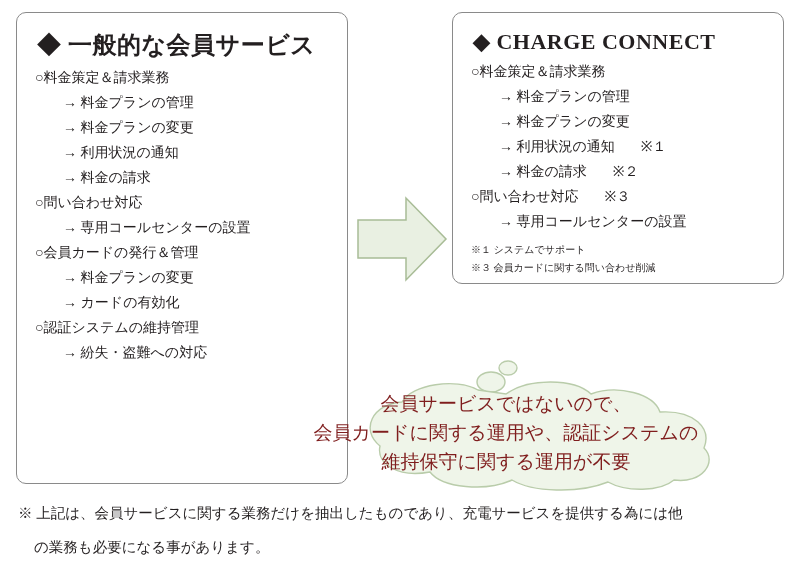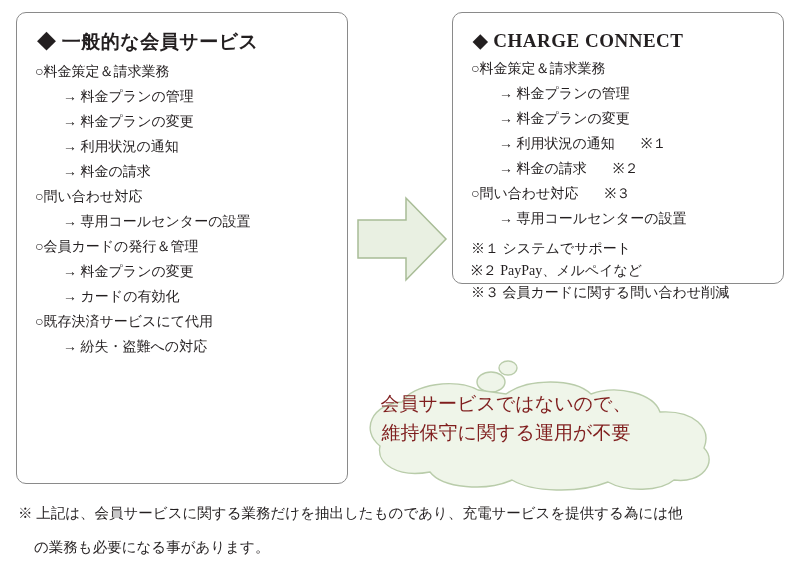--- a/index.html
+++ b/index.html
@@ -34,41 +34,41 @@
 
   #panel-right {
     left: 452px;
     top: 12px;
     width: 332px;
     height: 272px;
     padding: 14px 14px 0 18px;
   }
 
   .panel-title {
-    font-size: 19px;
+    font-size: 24px;
     font-weight: bold;
     letter-spacing: 0.5px;
     margin: 2px 0 10px 2px;
     white-space: nowrap;
   }
   #panel-right .panel-title {
-    font-size: 19px;
+    font-size: 22px;
   }
 
   .line {
     font-size: 14px;
     line-height: 1.0;
     margin: 0 0 11px 0;
     white-space: nowrap;
   }
   .lvl0 { padding-left: 0px; }
   .lvl1 { padding-left: 28px; }
 
   .note-line {
-    font-size: 14px;
+    font-size: 10px;
     line-height: 1.0;
     margin: 0 0 8px 0;
     white-space: nowrap;
   }
   .note-cont {
     padding-left: 26px;
   }
   #notes {
     margin-top: 16px;
   }
@@ -127,21 +127,21 @@
   <div class="line lvl0">○料金策定＆請求業務</div>
   <div class="line lvl1">→ 料金プランの管理</div>
   <div class="line lvl1">→ 料金プランの変更</div>
   <div class="line lvl1">→ 利用状況の通知</div>
   <div class="line lvl1">→ 料金の請求</div>
   <div class="line lvl0">○問い合わせ対応</div>
   <div class="line lvl1">→ 専用コールセンターの設置</div>
   <div class="line lvl0">○会員カードの発行＆管理</div>
   <div class="line lvl1">→ 料金プランの変更</div>
   <div class="line lvl1">→ カードの有効化</div>
-  <div class="line lvl0">○既存決済サービスにて代用</div>
+  <div class="line lvl0">○認証システムの維持管理</div>
   <div class="line lvl1">→ 紛失・盗難への対応</div>
 </div>
 
 <div id="arrow">
   <svg width="92" height="86" viewBox="0 0 92 86" xmlns="http://www.w3.org/2000/svg">
     <polygon points="2,24 50,24 50,2 90,43 50,84 50,62 2,62" fill="#e9f0e2" stroke="#a8bc96" stroke-width="1.5"></polygon>
   </svg>
 </div>
 
 <div class="panel" id="panel-right">
@@ -163,21 +163,20 @@
   </div>
   <div class="line lvl0">
     <span>○問い合わせ対応</span><span class="mark">※３</span>
   </div>
   <div class="line lvl1">
     <span>→ 専用コールセンターの設置</span><span class="mark"></span>
   </div>
 
   <div id="notes">
     <div class="note-line">※１ システムでサポート</div>
-    <div class="note-line">※２ PayPay、メルペイなど</div>
     <div class="note-line">※３ 会員カードに関する問い合わせ削減</div>
   </div>
 </div>
 
 <div id="cloud">
   <svg width="500" height="132" viewBox="0 0 500 132" xmlns="http://www.w3.org/2000/svg">
     <g fill="#eff5e9" stroke="#b9ccaa" stroke-width="1.4">
       <ellipse cx="252" cy="8" rx="9" ry="7"></ellipse>
       <ellipse cx="235" cy="22" rx="14" ry="10"></ellipse>
       <ellipse cx="210" cy="44" rx="22" ry="16"></ellipse>
@@ -189,20 +188,21 @@
              C462 102, 446 124, 418 120
              C404 132, 370 132, 352 122
              C322 134, 276 132, 256 120
              C230 132, 186 128, 174 112
              C142 118, 120 104, 124 86
              C104 70, 116 44, 146 42
              C156 24, 200 18, 222 30 Z" fill="#eff5e9" stroke="#b9ccaa" stroke-width="1.4"></path>
   </svg>
   <div class="cloud-text">
     <div>会員サービスではないので、</div>
+    <div>会員カードに関する運用や、認証システムの</div>
     <div>維持保守に関する運用が不要</div>
   </div>
 </div>
 
 <div id="footnote">
   <div class="fn1">※ 上記は、会員サービスに関する業務だけを抽出したものであり、充電サービスを提供する為には他</div>
   <div class="fn2">の業務も必要になる事があります。</div>
 </div>
 
 </body></html>

